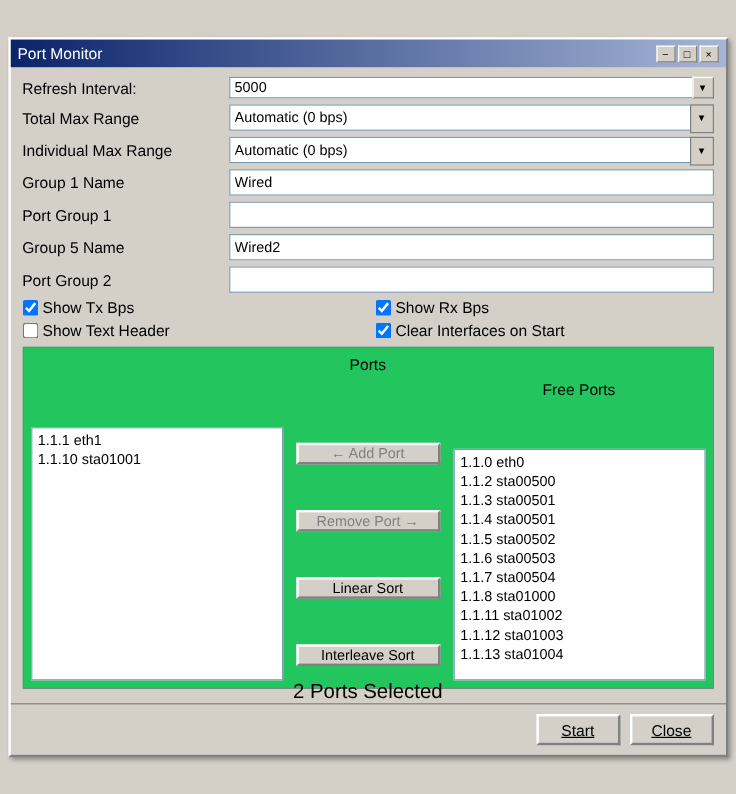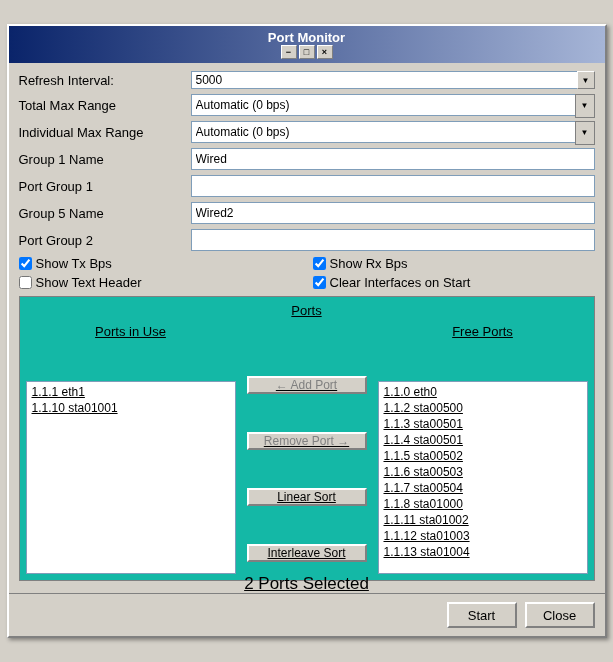--- a/index.html
+++ b/index.html
@@ -21,24 +21,23 @@
       border-left: 2px solid #ffffff;
       box-shadow: 2px 2px 4px rgba(0,0,0,0.4);
     }
     .title-bar {
       background: linear-gradient(to right, #0a246a, #a6b5d7);
       color: white;
       padding: 4px 6px;
       display: flex;
       align-items: center;
       justify-content: space-between;
-      font-weight: bold;
+      font-weight: normal;
       font-size: 13px;
       user-select: none;
-      flex-direction: column;
     }
     .title-bar-controls {
       display: flex;
       gap: 2px;
     }
     .title-bar-btn {
       width: 16px;
       height: 14px;
       background: #d4d0c8;
       border: 1px solid #808080;
@@ -146,25 +145,24 @@
       display: flex;
       align-items: center;
       gap: 4px;
       flex: 1;
     }
     .checkbox-item input[type="checkbox"] {
       width: 13px;
       height: 13px;
     }
     .ports-section {
-      background: #14b8a6;
+      background: #22c55e;
       border: 1px solid #808080;
       margin-top: 6px;
       padding: 6px;
-      text-decoration: underline;
     }
     .ports-title {
       text-align: center;
       font-size: 13px;
       margin-bottom: 6px;
       font-weight: normal;
     }
     .ports-layout {
       display: flex;
       gap: 6px;
@@ -224,20 +222,21 @@
       margin-top: 6px;
       text-align: right;
     }
     .footer {
       display: flex;
       justify-content: flex-end;
       padding: 8px 10px 8px 10px;
       gap: 8px;
       border-top: 1px solid #808080;
       margin-top: 4px;
+      text-decoration: underline;
     }
     .footer-btn {
       width: 70px;
       height: 26px;
       background: #d4d0c8;
       border: 2px solid;
       border-color: #ffffff #808080 #808080 #ffffff;
       font-size: 13px;
       cursor: pointer;
       display: flex;
@@ -327,21 +326,20 @@
         <input type="checkbox" id="clear_iface" checked="" style="">
         <label for="clear_iface">Clear Interfaces on Start</label>
       </div>
     </div>
 
     <div class="ports-section">
       <div class="ports-title">Ports</div>
       <div class="ports-layout">
 
         <div class="ports-list-container">
-          <div class="ports-list-label">Ports in Use</div>
           <div class="ports-list" id="ports-in-use">
           <div class="ports-list-item">1.1.1 eth1</div>
               <div class="ports-list-item">1.1.10 sta01001</div>
             </div>
         </div>
 
         <div class="ports-controls">
           <button class="port-btn disabled">← Add Port</button>
           <button class="port-btn disabled">Remove Port →</button>
           <button class="port-btn">Linear Sort</button>

